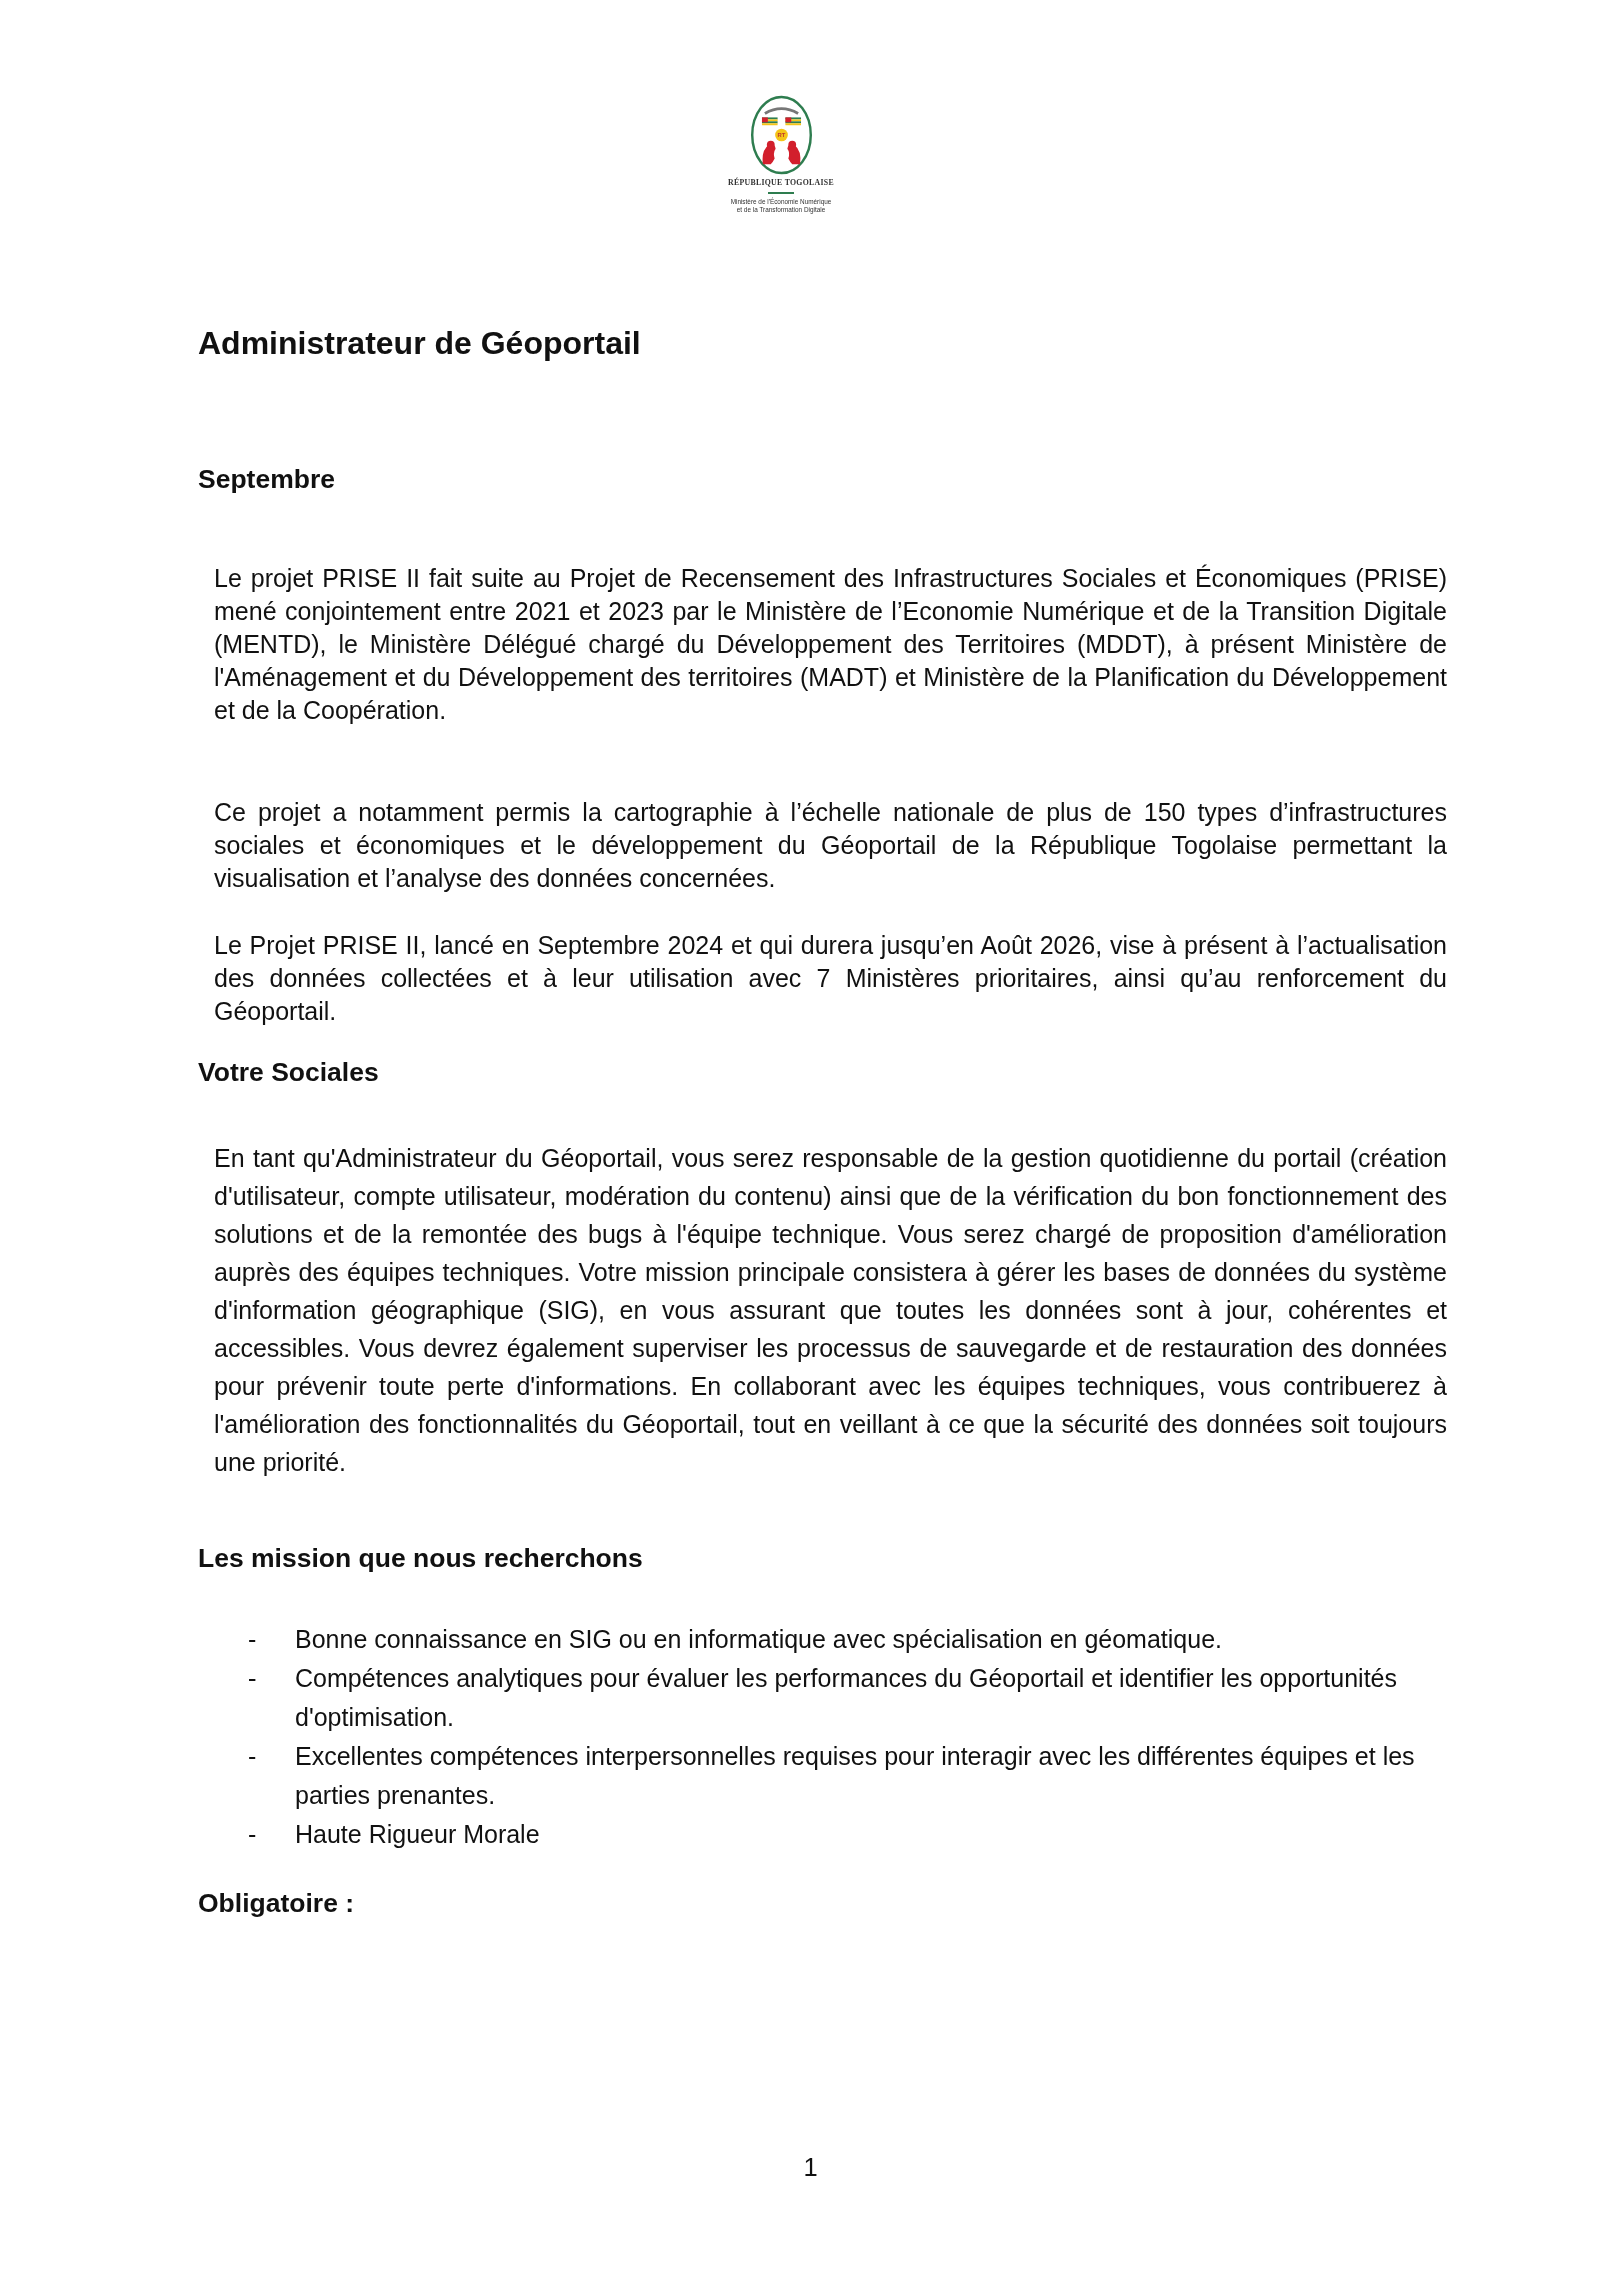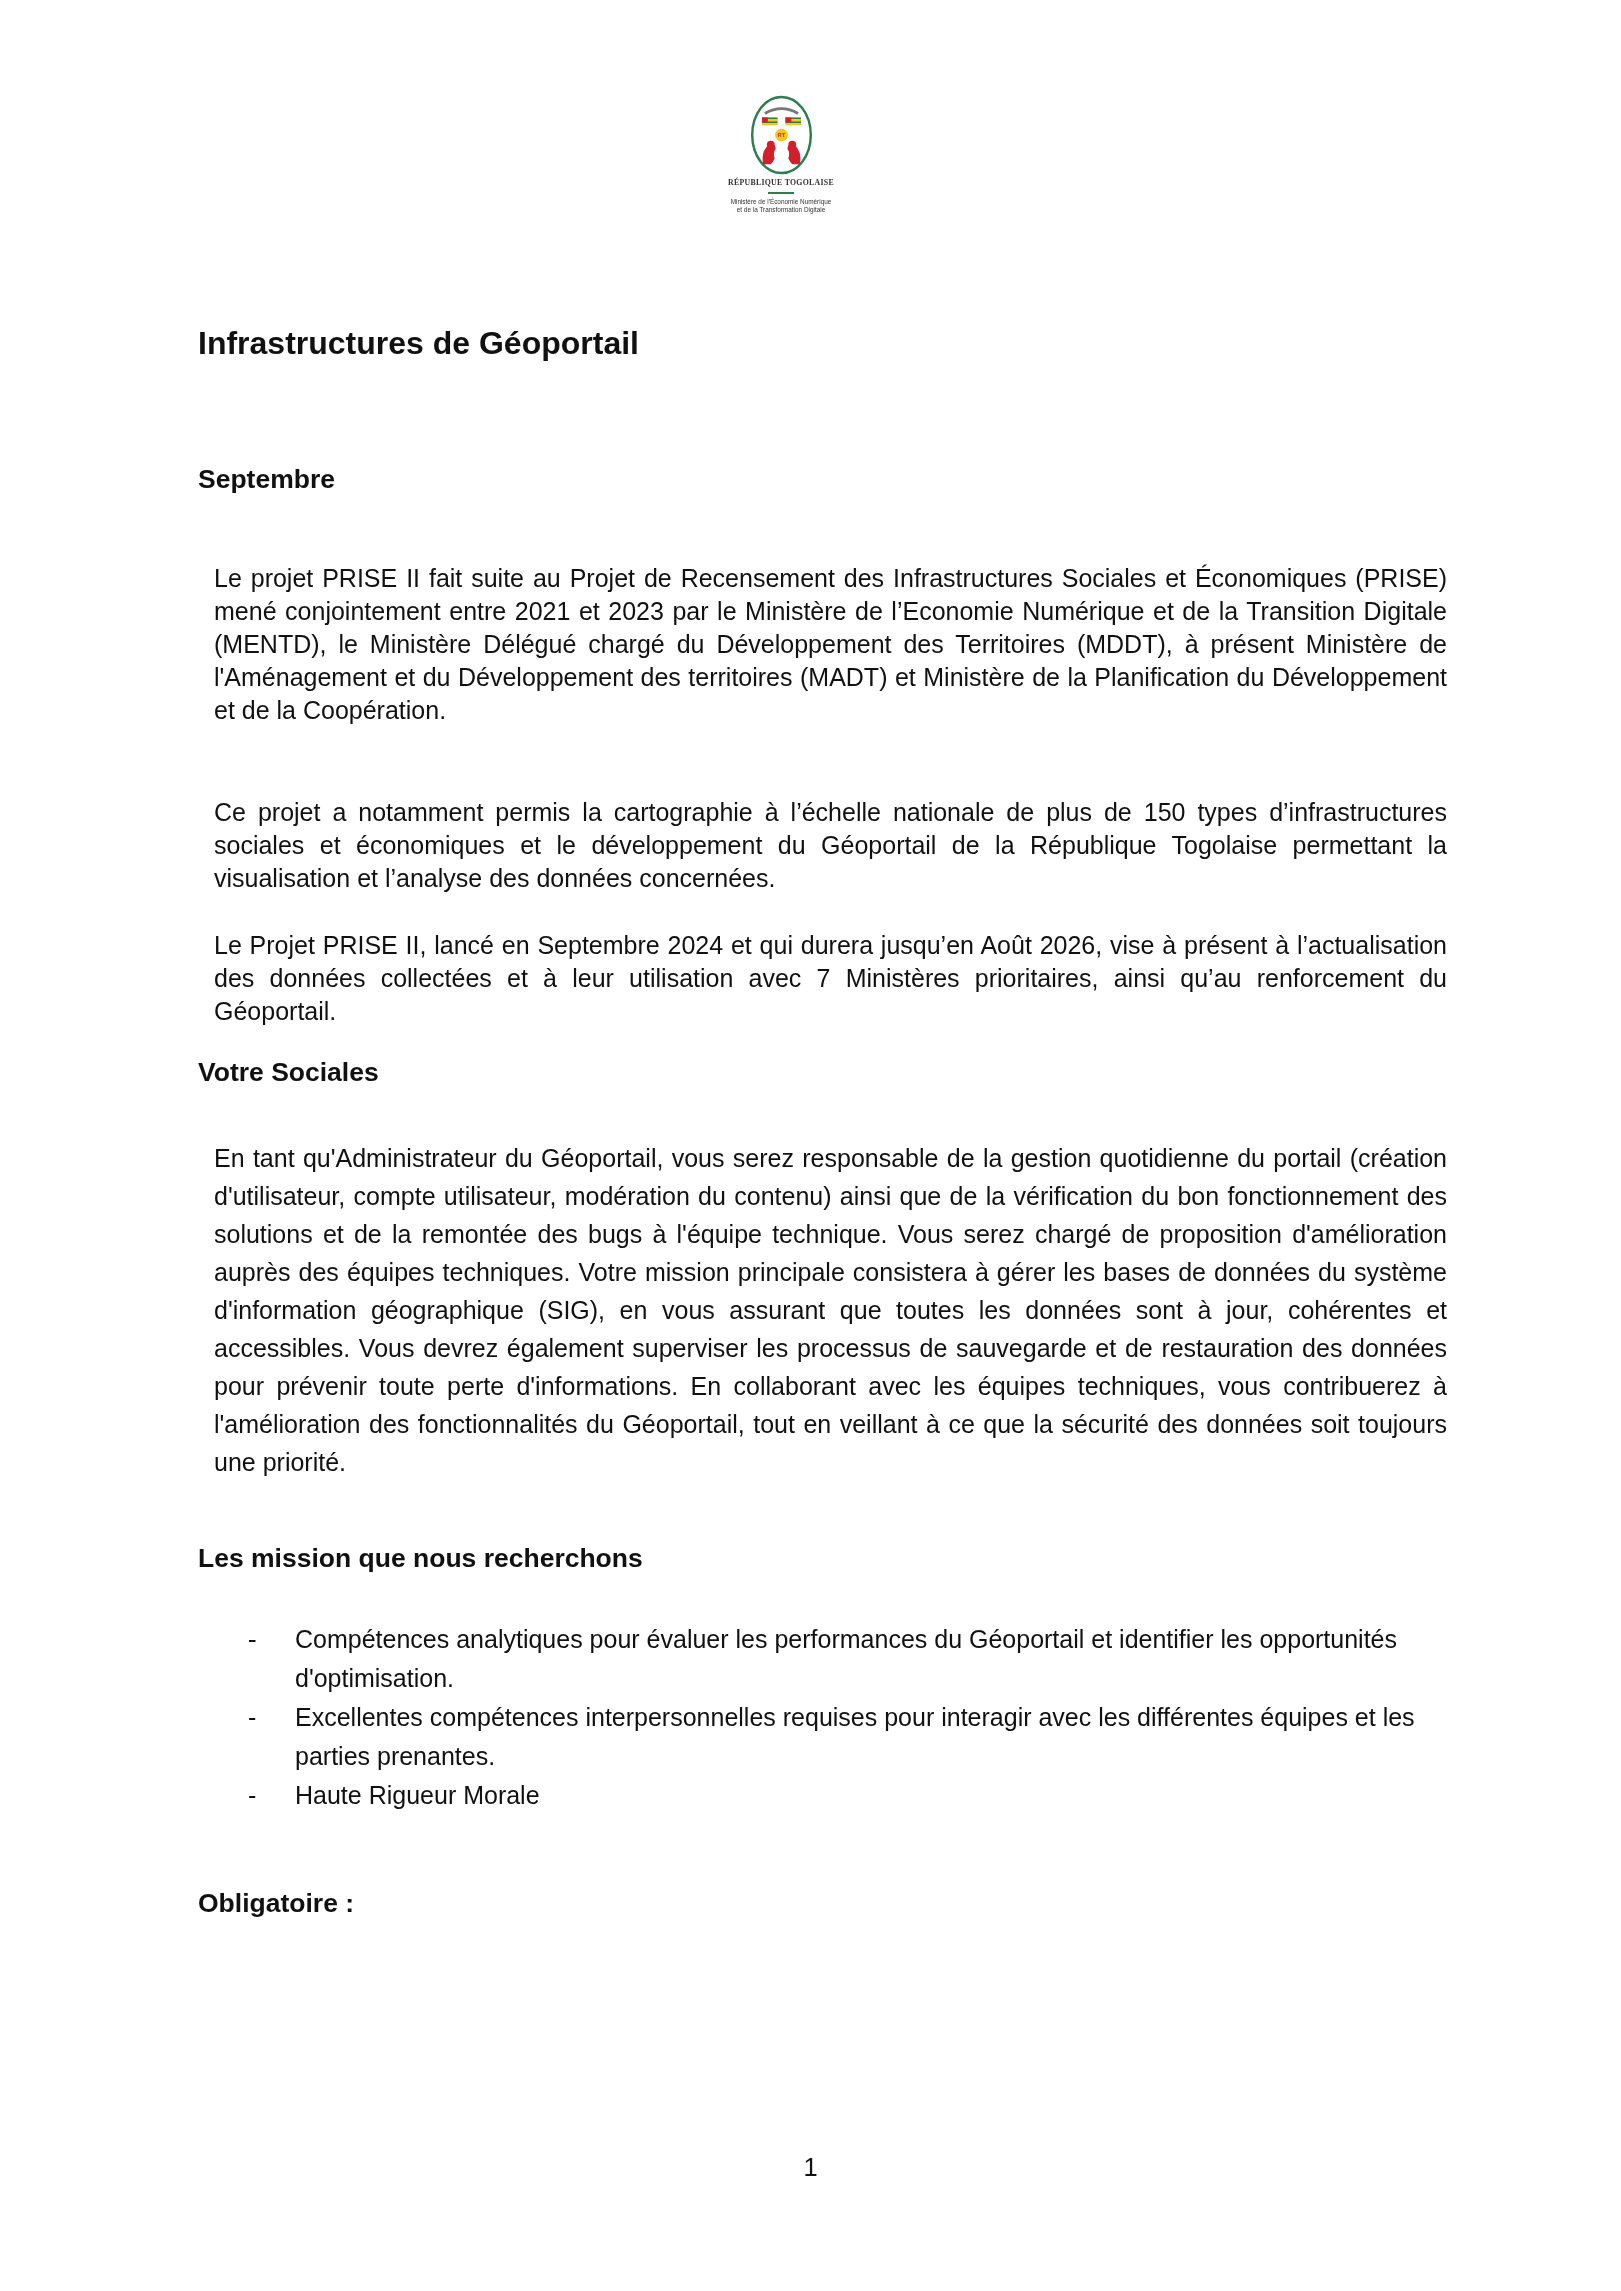--- a/index.html
+++ b/index.html
@@ -56,33 +56,33 @@
       <circle cx="44" cy="52" r="4"></circle>
     </g>
   </svg>
   <div class="rep-name">RÉPUBLIQUE TOGOLAISE</div>
   <div class="green-rule"></div>
   <div class="ministry">Ministère de l'Économie Numérique</div>
   <div class="ministry">et de la Transformation Digitale</div>
 </div>
 
 <div class="content">
-  <h1 class="doc-title">Infrastructures de Géoportail</h1>
+  <h1 class="doc-title">Administrateur de Géoportail</h1>
 
   <h2 class="h2" style="top:464px">Septembre</h2>
   <p class="para ctx" style="top:546px">Le projet PRISE II fait suite au Projet de Recensement des Infrastructures Sociales et Économiques (PRISE) mené conjointement entre 2021 et 2023 par le Ministère de l’Economie Numérique et de la Transition Digitale (MENTD), le Ministère Délégué chargé du Développement des Territoires (MDDT), à présent Ministère de l'Aménagement et du Développement des territoires (MADT) et Ministère de la Planification du Développement et de la Coopération.</p>
   <p class="para ctx" style="top:780px">Ce projet a notamment permis la cartographie à l’échelle nationale de plus de 150 types d’infrastructures sociales et économiques et le développement du Géoportail de la République Togolaise permettant la visualisation et l’analyse des données concernées.</p>
   <p class="para ctx" style="top:913px">Le Projet PRISE II, lancé en Septembre 2024 et qui durera jusqu’en Août 2026, vise à présent à l’actualisation des données collectées et à leur utilisation avec 7 Ministères prioritaires, ainsi qu’au renforcement du Géoportail.</p>
 
   <h2 class="h2" style="top:1057px">Votre Sociales</h2>
   <p class="para mis" style="top:1123px">En tant qu'Administrateur du Géoportail, vous serez responsable de la gestion quotidienne du portail (création d'utilisateur, compte utilisateur, modération du contenu) ainsi que de la vérification du bon fonctionnement des solutions et de la remontée des bugs à l'équipe technique. Vous serez chargé de proposition d'amélioration auprès des équipes techniques. Votre mission principale consistera à gérer les bases de données du système d'information géographique (SIG), en vous assurant que toutes les données sont à jour, cohérentes et accessibles. Vous devrez également superviser les processus de sauvegarde et de restauration des données pour prévenir toute perte d'informations. En collaborant avec les équipes techniques, vous contribuerez à l'amélioration des fonctionnalités du Géoportail, tout en veillant à ce que la sécurité des données soit toujours une priorité.</p>
 
   <h2 class="h2" style="top:1543px">Les mission que nous recherchons</h2>
   <ul class="bullets">
-    <li><span class="dash">-</span></li>
+    <li><span class="dash">-</span><span>Bonne connaissance en SIG ou en informatique avec spécialisation en géomatique.</span></li>
     <li><span class="dash">-</span></li>
     <li><span class="dash">-</span><span>Compétences analytiques pour évaluer les performances du Géoportail et identifier les opportunités d'optimisation.</span></li>
     <li><span class="dash">-</span><span>Excellentes compétences interpersonnelles requises pour interagir avec les différentes équipes et les parties prenantes.</span></li>
     <li><span class="dash">-</span><span>Haute Rigueur Morale</span></li>
   </ul>
 
   <h2 class="h2" style="top:1888px">Obligatoire :</h2>
 </div>
 
 <div class="page-num">1</div>

